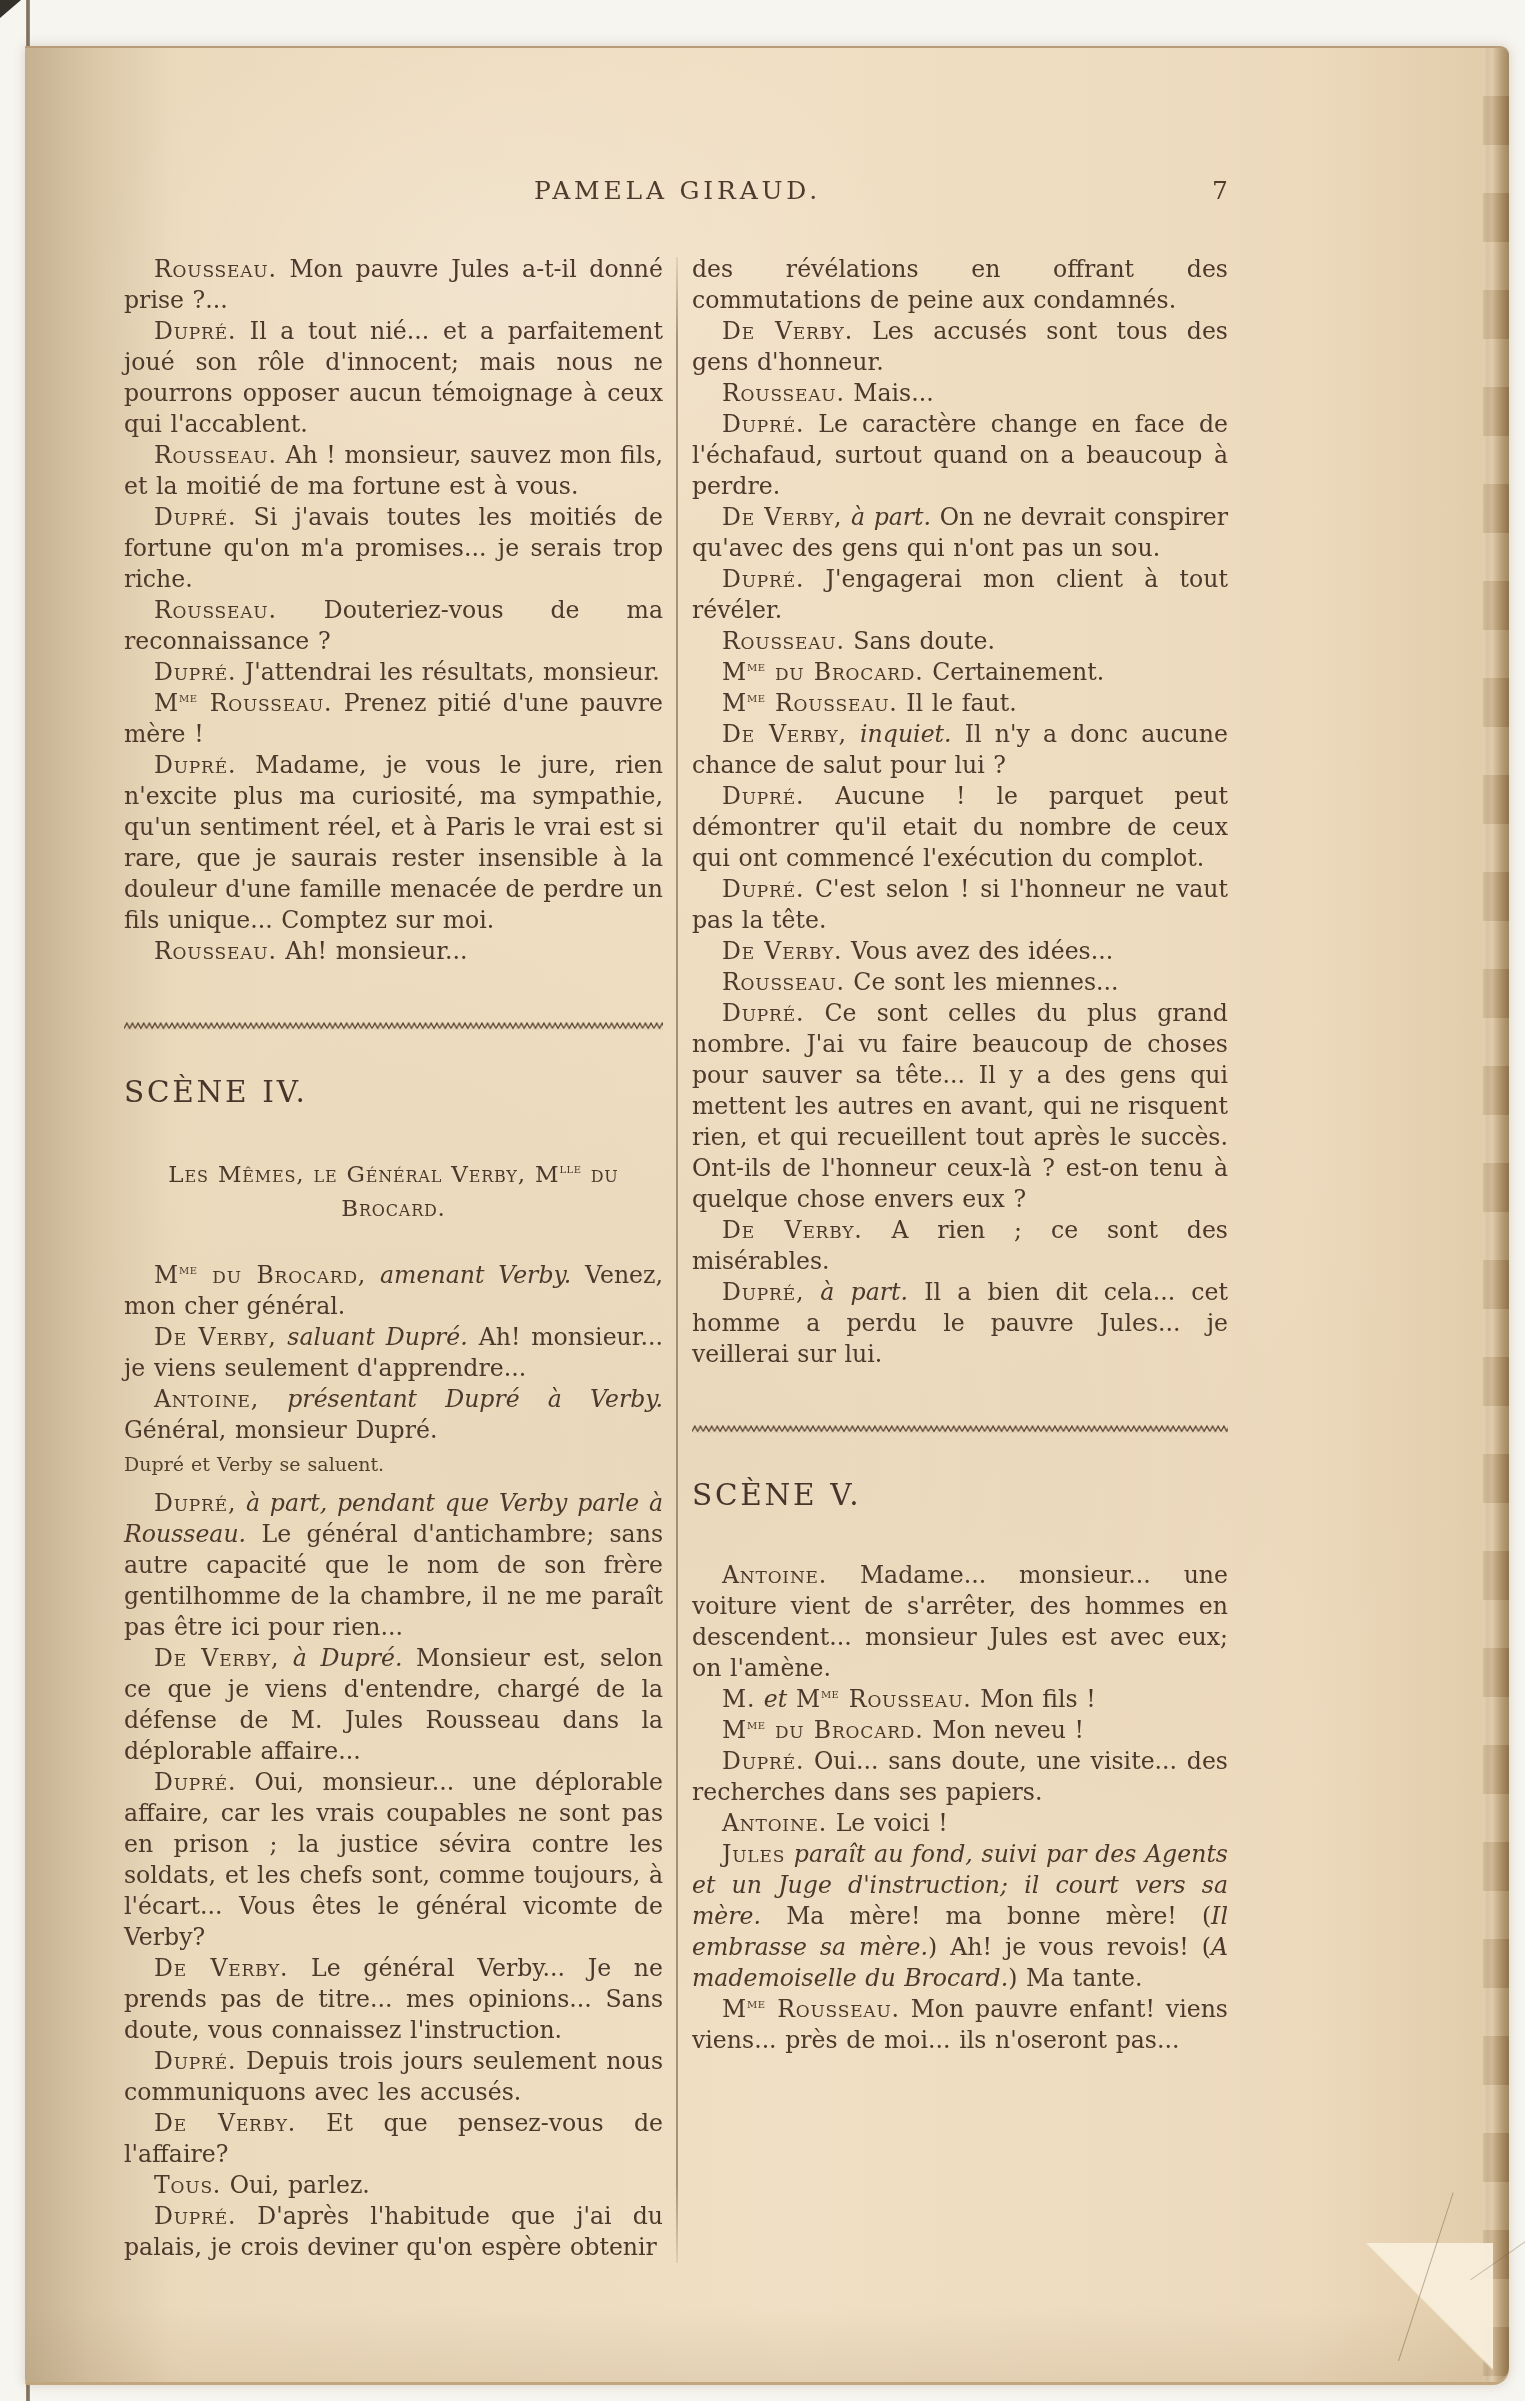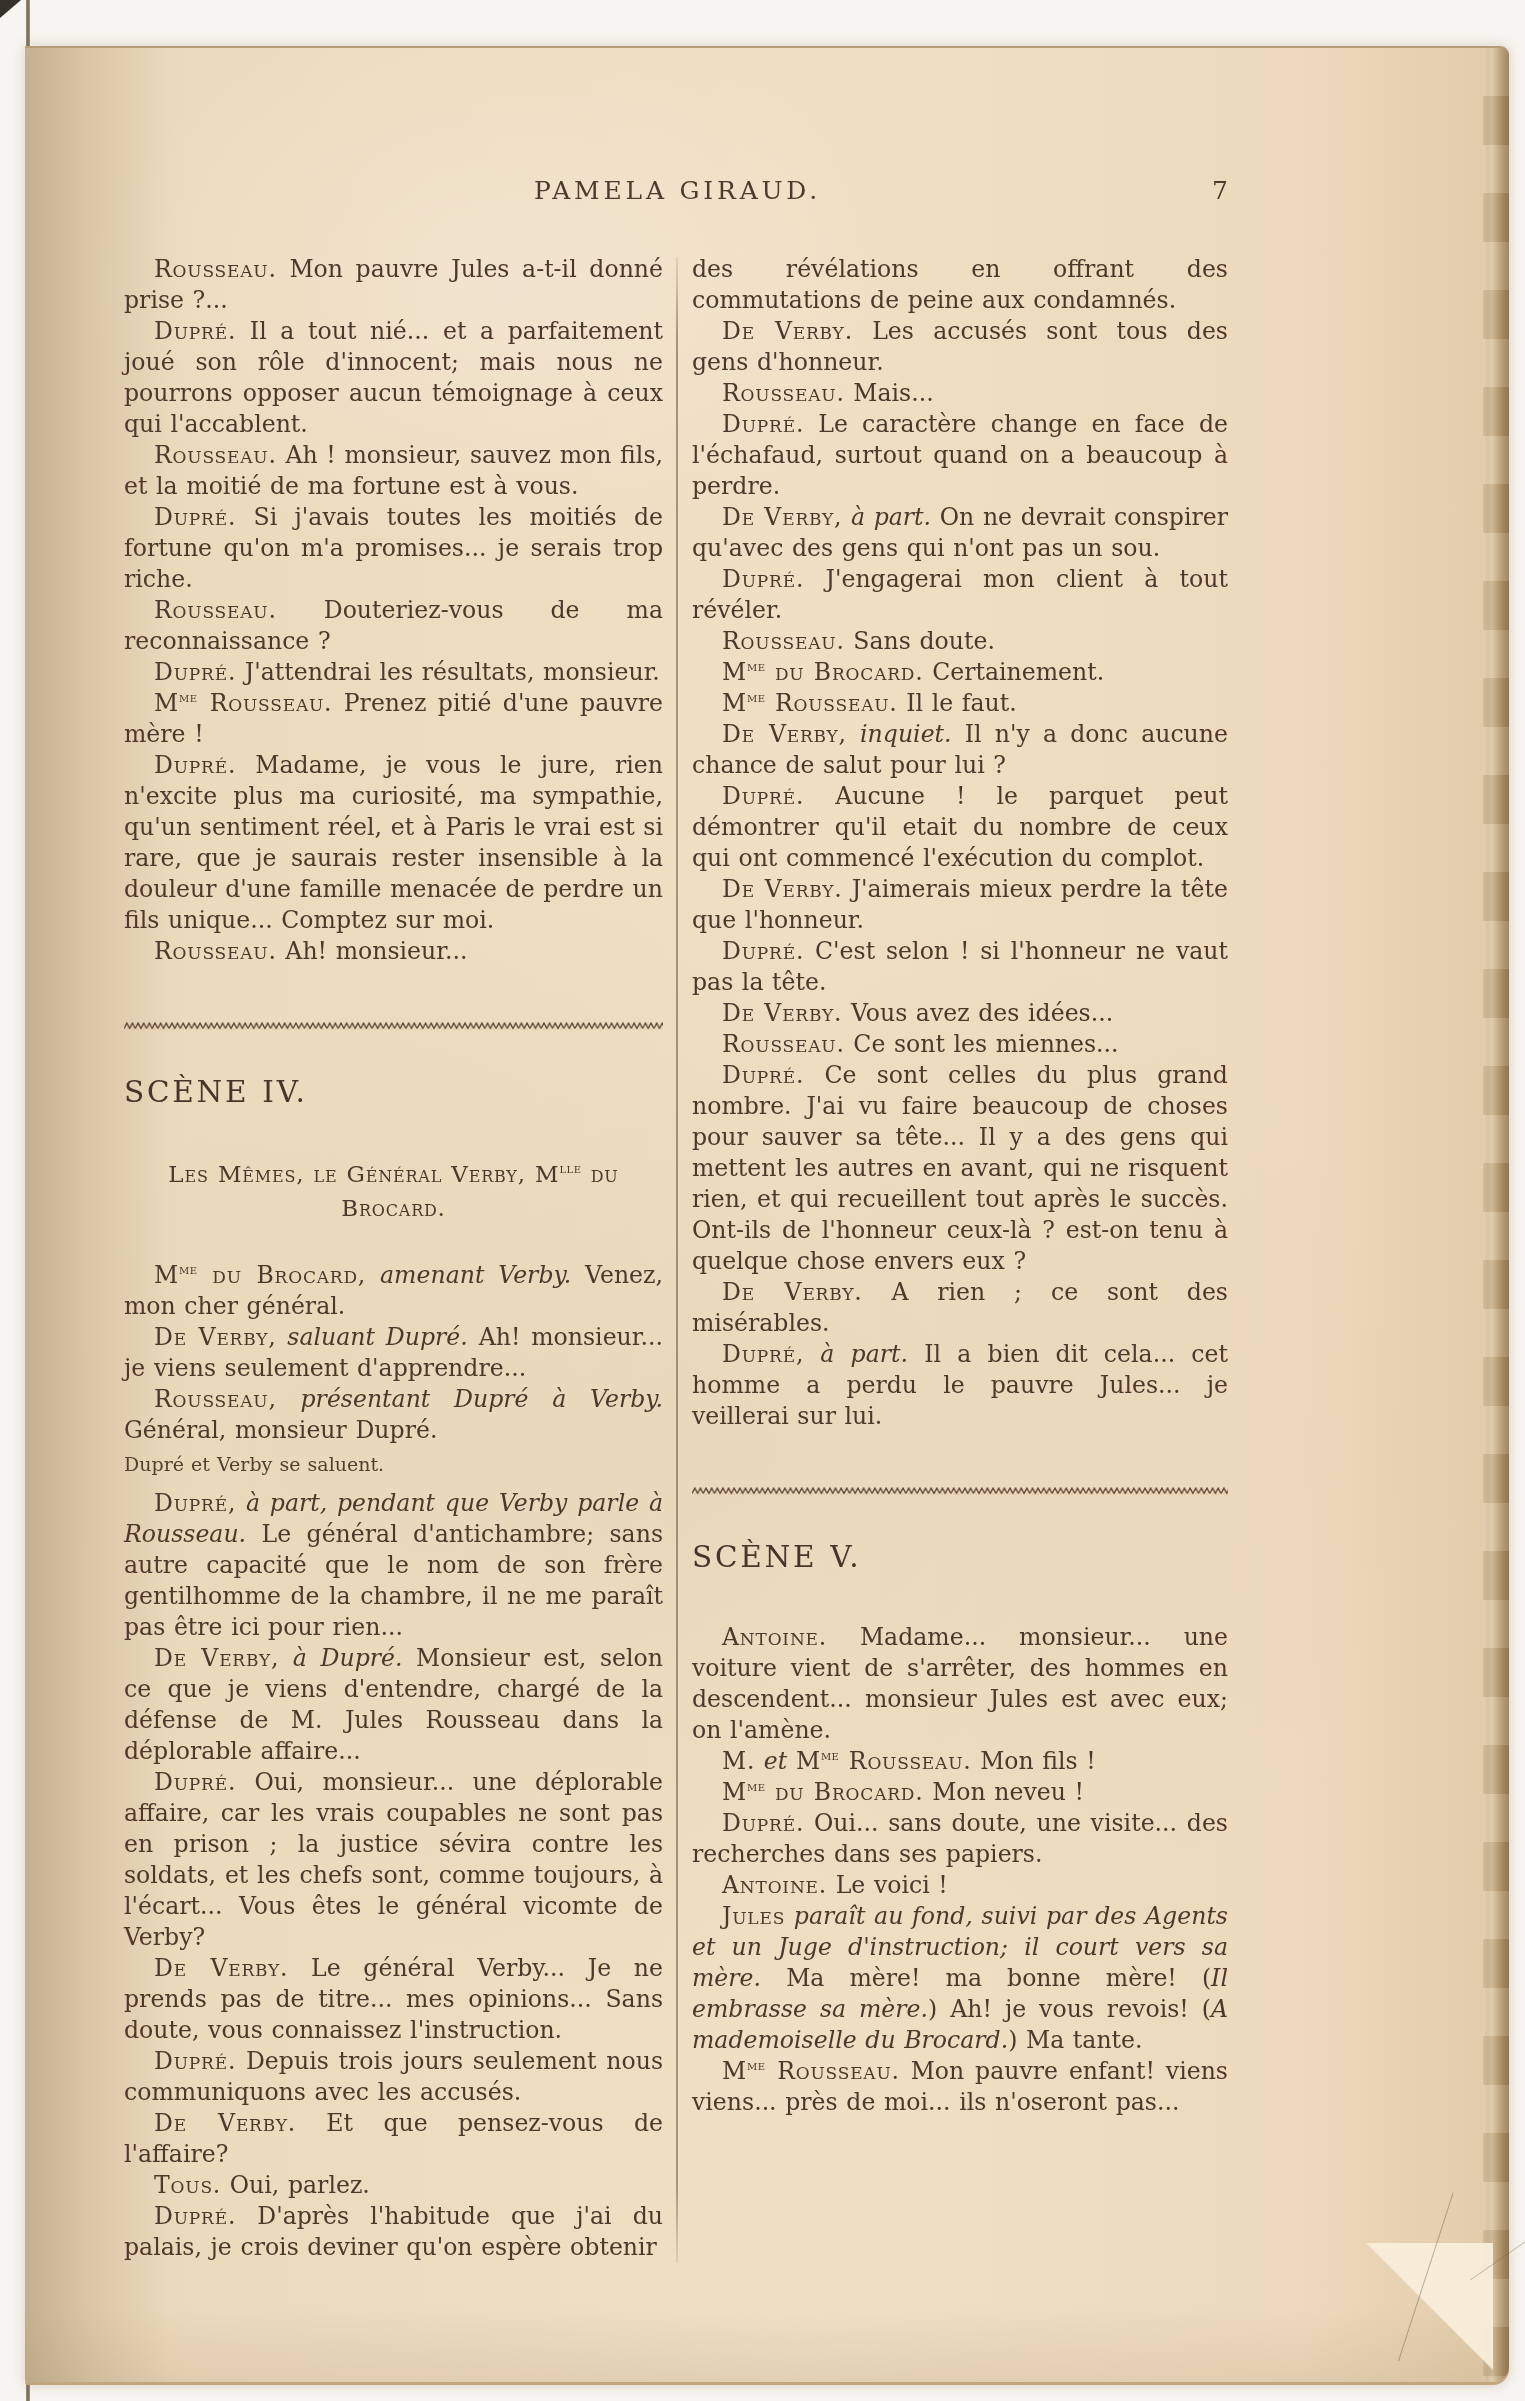--- a/index.html
+++ b/index.html
@@ -104,21 +104,21 @@
                 <pattern id="zz1" width="21" height="14" patternUnits="userSpaceOnUse">
                   <path d="M0 12 L5.25 2 L10.5 12 L15.75 2 L21 12" fill="none" stroke="#57402f" stroke-width="2.4"></path>
                 </pattern>
               </defs>
               <rect x="0" y="0" width="100%" height="14" fill="url(#zz1)"></rect>
             </svg></div>
           <div class="scene-heading">SCÈNE IV.</div>
           <div class="cast"><span class="sc">Les Mêmes, le Général Verby, M</span><sup class="sup">lle</sup><span class="sc"> du Brocard.</span></div>
           <p class="para"><span class="sc">M</span><sup class="sup">me</sup><span class="sc"> du Brocard,</span><span class="it"> amenant Verby.</span><span> Venez, mon cher général.</span></p>
           <p class="para"><span class="sc">De Verby,</span><span class="it"> saluant Dupré.</span><span> Ah! monsieur... je viens seulement d'apprendre...</span></p>
-          <p class="para"><span class="sc">Rousseau,</span><span class="it"> présentant Dupré à Verby.</span><span> Général, monsieur Dupré.</span></p>
+          <p class="para"><span class="sc">Antoine,</span><span class="it"> présentant Dupré à Verby.</span><span> Général, monsieur Dupré.</span></p>
           <div class="stage">Dupré et Verby se saluent.</div>
           <p class="para"><span class="sc">Dupré,</span><span class="it"> à part, pendant que Verby parle à Rousseau.</span><span> Le général d'antichambre; sans autre capacité que le nom de son frère gentilhomme de la chambre, il ne me paraît pas être ici pour rien...</span></p>
           <p class="para"><span class="sc">De Verby,</span><span class="it"> à Dupré.</span><span> Monsieur est, selon ce que je viens d'entendre, chargé de la défense de M. Jules Rousseau dans la déplorable affaire...</span></p>
           <p class="para"><span class="sc">Dupré.</span><span> Oui, monsieur... une déplorable affaire, car les vrais coupables ne sont pas en prison ; la justice sévira contre les soldats, et les chefs sont, comme toujours, à l'écart... Vous êtes le général vicomte de Verby?</span></p>
           <p class="para"><span class="sc">De Verby.</span><span> Le général Verby... Je ne prends pas de titre... mes opinions... Sans doute, vous connaissez l'instruction.</span></p>
           <p class="para"><span class="sc">Dupré.</span><span> Depuis trois jours seulement nous communiquons avec les accusés.</span></p>
           <p class="para"><span class="sc">De Verby.</span><span> Et que pensez-vous de l'affaire?</span></p>
           <p class="para"><span class="sc">Tous.</span><span> Oui, parlez.</span></p>
           <p class="para"><span class="sc">Dupré.</span><span> D'après l'habitude que j'ai du palais, je crois deviner qu'on espère obtenir</span></p>
         </div>
@@ -128,21 +128,20 @@
           <p class="para"><span class="sc">De Verby.</span><span> Les accusés sont tous des gens d'honneur.</span></p>
           <p class="para"><span class="sc">Rousseau.</span><span> Mais...</span></p>
           <p class="para"><span class="sc">Dupré.</span><span> Le caractère change en face de l'échafaud, surtout quand on a beaucoup à perdre.</span></p>
           <p class="para"><span class="sc">De Verby,</span><span class="it"> à part.</span><span> On ne devrait conspirer qu'avec des gens qui n'ont pas un sou.</span></p>
           <p class="para"><span class="sc">Dupré.</span><span> J'engagerai mon client à tout révéler.</span></p>
           <p class="para"><span class="sc">Rousseau.</span><span> Sans doute.</span></p>
           <p class="para"><span class="sc">M</span><sup class="sup">me</sup><span class="sc"> du Brocard.</span><span> Certainement.</span></p>
           <p class="para"><span class="sc">M</span><sup class="sup">me</sup><span class="sc"> Rousseau.</span><span> Il le faut.</span></p>
           <p class="para"><span class="sc">De Verby,</span><span class="it"> inquiet.</span><span> Il n'y a donc aucune chance de salut pour lui ?</span></p>
           <p class="para"><span class="sc">Dupré.</span><span> Aucune ! le parquet peut démontrer qu'il etait du nombre de ceux qui ont commencé l'exécution du complot.</span></p>
-          <p class="para"><span class="sc">De Verby.</span><span> J'aimerais mieux perdre la tête que l'honneur.</span></p>
           <p class="para"><span class="sc">Dupré.</span><span> C'est selon ! si l'honneur ne vaut pas la tête.</span></p>
           <p class="para"><span class="sc">De Verby.</span><span> Vous avez des idées...</span></p>
           <p class="para"><span class="sc">Rousseau.</span><span> Ce sont les miennes...</span></p>
           <p class="para"><span class="sc">Dupré.</span><span> Ce sont celles du plus grand nombre. J'ai vu faire beaucoup de choses pour sauver sa tête... Il y a des gens qui mettent les autres en avant, qui ne risquent rien, et qui recueillent tout après le succès. Ont-ils de l'honneur ceux-là ? est-on tenu à quelque chose envers eux ?</span></p>
           <p class="para"><span class="sc">De Verby.</span><span> A rien ; ce sont des misérables.</span></p>
           <p class="para"><span class="sc">Dupré,</span><span class="it"> à part.</span><span> Il a bien dit cela... cet homme a perdu le pauvre Jules... je veillerai sur lui.</span></p>
           <div class="divider"><svg width="100%" height="8.6" viewBox="0 0 1000 16">
               <defs>
                 <pattern id="zz2" width="21" height="14" patternUnits="userSpaceOnUse">
                   <path d="M0 12 L5.25 2 L10.5 12 L15.75 2 L21 12" fill="none" stroke="#57402f" stroke-width="2.4"></path>

